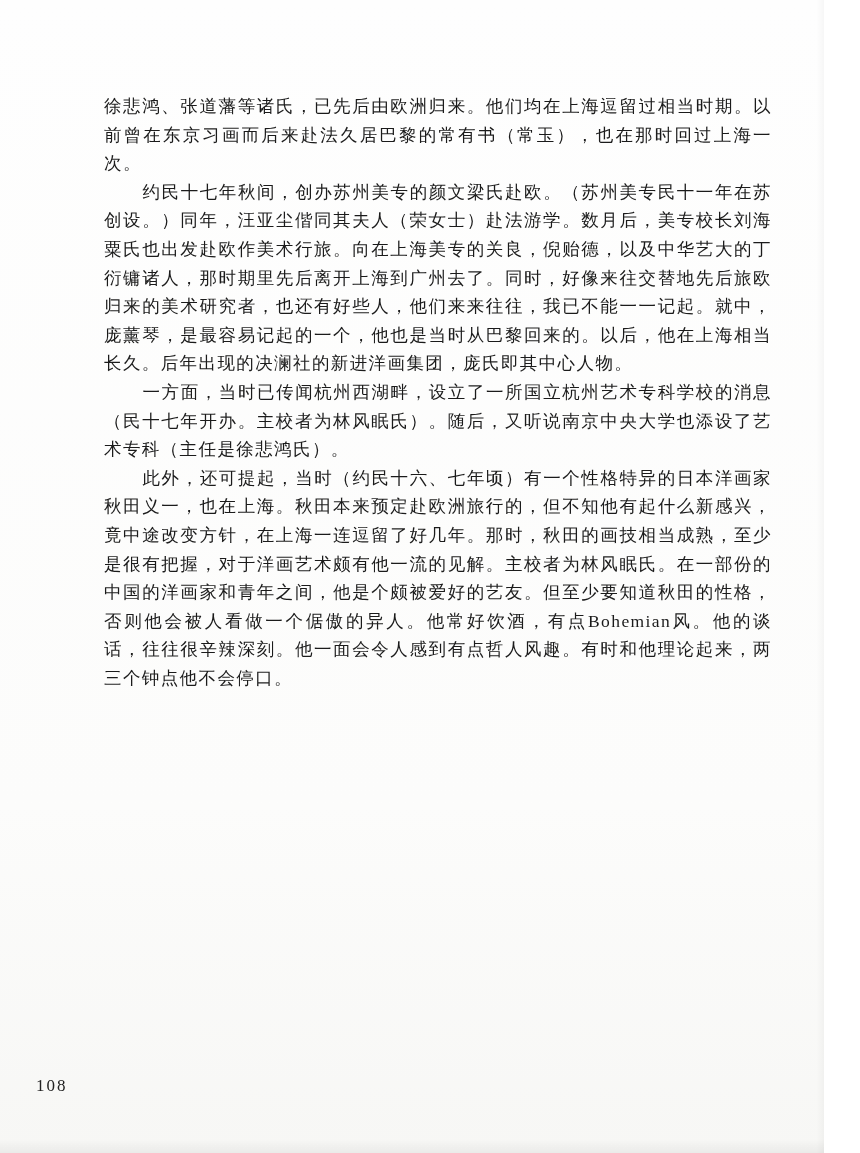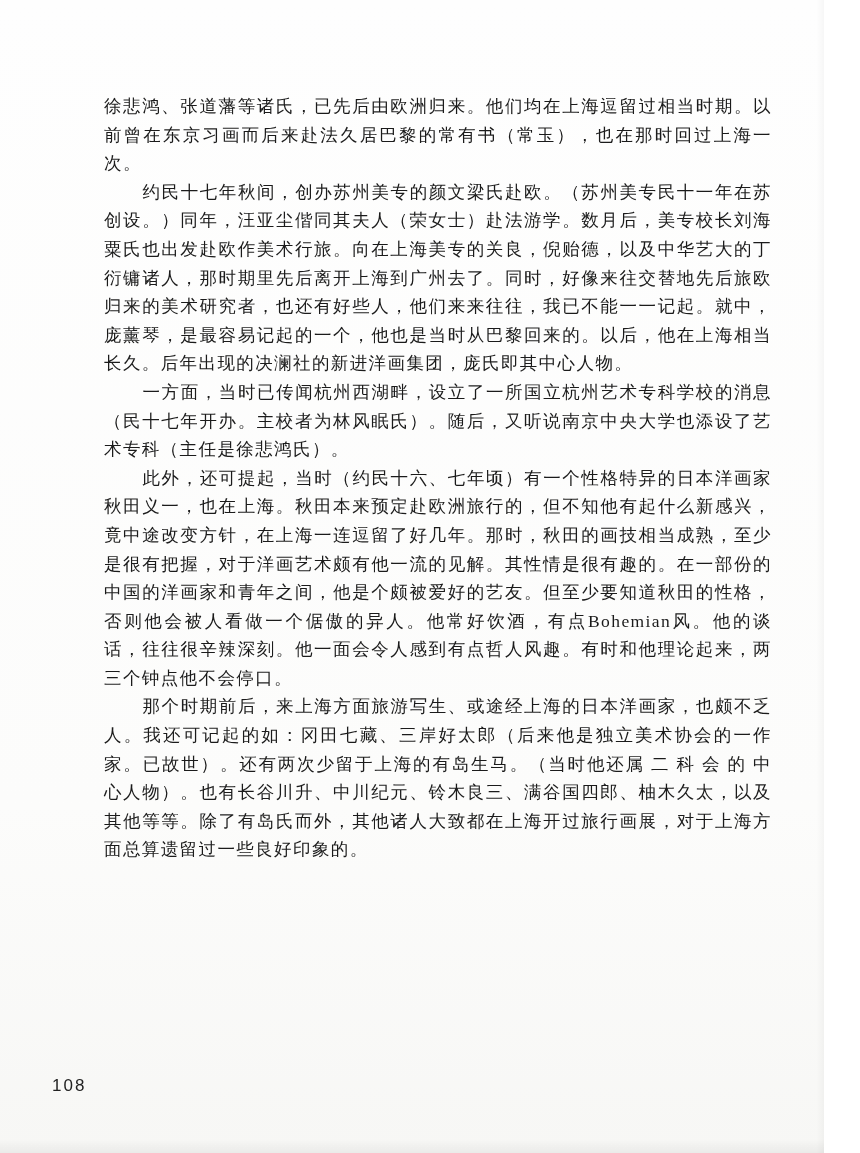--- a/index.html
+++ b/index.html
@@ -29,26 +29,26 @@
   }
   .para {
     margin: 0;
     text-indent: 2.2em;
   }
   .para.first {
     text-indent: 0;
   }
   .page-number {
     position: absolute;
-    left: 52px;
+    left: 36px;
     top: 1076px;
     font-size: 17px;
     letter-spacing: 2px;
     color: #222;
-    font-family: Liberation Sans, sans-serif;
+    font-family: Liberation Serif, serif;
   }
   
   .scan-edge-bottom {
     position: absolute;
     left: 0;
     bottom: 0;
     width: 100%;
     height: 14px;
     background: linear-gradient(180deg, rgba(0,0,0,0) 0%, rgba(0,0,0,0.05) 100%);
     pointer-events: none;
@@ -65,22 +65,21 @@
 </style>
 </head>
 <body>
 
 <div class="scan-page">
 
   <div class="text-block">
     <p class="para first">徐悲鸿、张道藩等诸氏，已先后由欧洲归来。他们均在上海逗留过相当时期。以前曾在东京习画而后来赴法久居巴黎的常有书（常玉），也在那时回过上海一次。</p>
     <p class="para">约民十七年秋间，创办苏州美专的颜文梁氏赴欧。（苏州美专民十一年在苏创设。）同年，汪亚尘偕同其夫人（荣女士）赴法游学。数月后，美专校长刘海粟氏也出发赴欧作美术行旅。向在上海美专的关良，倪贻德，以及中华艺大的丁衍镛诸人，那时期里先后离开上海到广州去了。同时，好像来往交替地先后旅欧归来的美术研究者，也还有好些人，他们来来往往，我已不能一一记起。就中，庞薰琴，是最容易记起的一个，他也是当时从巴黎回来的。以后，他在上海相当长久。后年出现的决澜社的新进洋画集团，庞氏即其中心人物。</p>
     <p class="para">一方面，当时已传闻杭州西湖畔，设立了一所国立杭州艺术专科学校的消息（民十七年开办。主校者为林风眠氏）。随后，又听说南京中央大学也添设了艺术专科（主任是徐悲鸿氏）。</p>
-    <p class="para">此外，还可提起，当时（约民十六、七年顷）有一个性格特异的日本洋画家秋田义一，也在上海。秋田本来预定赴欧洲旅行的，但不知他有起什么新感兴，竟中途改变方针，在上海一连逗留了好几年。那时，秋田的画技相当成熟，至少是很有把握，对于洋画艺术颇有他一流的见解。其性情是很有趣的。在一部份的中国的洋画家和青年之间，他是个颇被爱好的艺友。但至少要知道秋田的性格，否则他会被人看做一个倨傲的异人。他常好饮酒，有点Bohemian风。他的谈话，往往很辛辣深刻。他一面会令人感到有点哲人风趣。有时和他理论起来，两三个钟点他不会停口。</p>
-    <p class="para">那个时期前后，来上海方面旅游写生、或途经上海的日本洋画家，也颇不乏人。我还可记起的如：冈田七藏、三岸好太郎（后来他是独立美术协会的一作家。已故世）。还有两次少留于上海的有岛生马。（当时他还属 二 科 会 的 中 心人物）。也有长谷川升、中川纪元、铃木良三、满谷国四郎、柚木久太，以及其他等等。除了有岛氏而外，其他诸人大致都在上海开过旅行画展，对于上海方面总算遗留过一些良好印象的。</p>
+    <p class="para">此外，还可提起，当时（约民十六、七年顷）有一个性格特异的日本洋画家秋田义一，也在上海。秋田本来预定赴欧洲旅行的，但不知他有起什么新感兴，竟中途改变方针，在上海一连逗留了好几年。那时，秋田的画技相当成熟，至少是很有把握，对于洋画艺术颇有他一流的见解。主校者为林风眠氏。在一部份的中国的洋画家和青年之间，他是个颇被爱好的艺友。但至少要知道秋田的性格，否则他会被人看做一个倨傲的异人。他常好饮酒，有点Bohemian风。他的谈话，往往很辛辣深刻。他一面会令人感到有点哲人风趣。有时和他理论起来，两三个钟点他不会停口。</p>
   </div>
 
   <div class="page-number">108</div>
 
   <div class="scan-edge-bottom"></div>
   <div class="scan-edge-right"></div>
 
 </div>
 
 </body></html>

